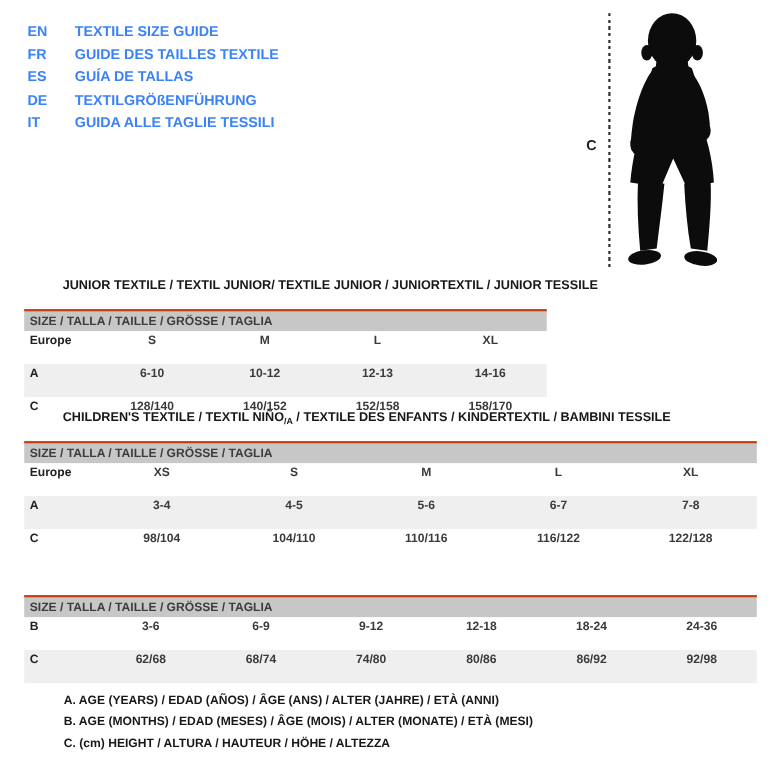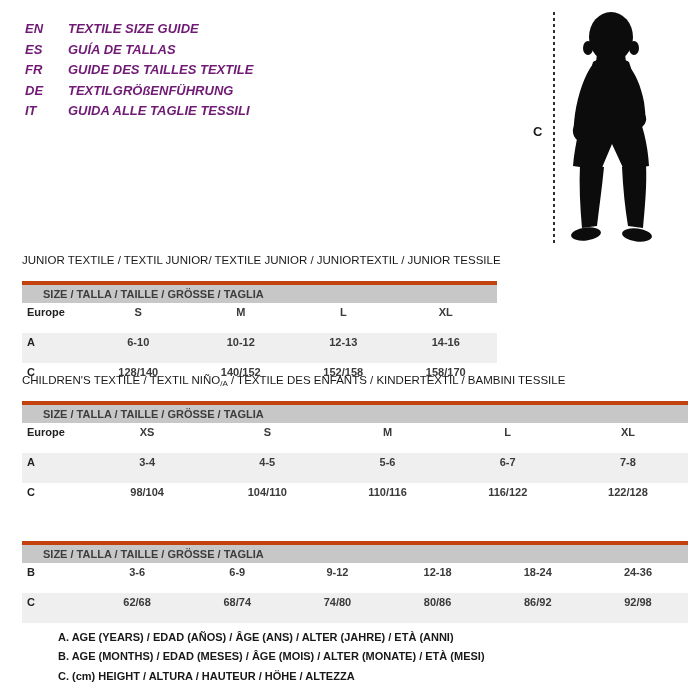--- a/index.html
+++ b/index.html
@@ -2,66 +2,66 @@
 <html><head>
 <meta charset="utf-8">
 <style>
   html,body { margin:0; padding:0; }
   body {
     width:700px; height:700px; position:relative; background:#ffffff;
     font-family:"Liberation Sans","DejaVu Sans",sans-serif;
     -webkit-font-smoothing:antialiased;
   }
   
-  .langs { position:absolute; left:25px; top:19px; font-size:13px; font-weight:700; color:#701a75;font-style:italic; }
+  .langs { position:absolute; left:25px; top:19px; font-size:13px; font-weight:700; color:#3b82f6; }
   .lang-row { display:flex; height:20.5px; line-height:20.5px; }
   .lang-code { width:43px; }
   
   .dash-line { position:absolute; left:553px; top:12px; width:2px; height:231px;
     background:repeating-linear-gradient(to bottom,#2e2e2e 0 3px,transparent 3px 6px); }
   .figure-label { position:absolute; left:533px; top:124px; font-size:13px; font-weight:700; color:#1a1a1a; }
   .silhouette { position:absolute; left:561px; top:10px; }
   
-  .section-title { position:absolute; font-size:11.5px; font-weight:400; color:#181818; line-height:14px; }
+  .section-title { position:absolute; font-size:11.5px; font-weight:700; color:#181818; line-height:14px;margin-left:35px; }
   #title-junior   { left:22px; top:253px; width:560px; }
   #title-children { left:22px; top:373px; width:640px; }
   #title-babies   { left:22px; top:488px; width:640px; line-height:19.5px; }
   .sub { font-size:8px; vertical-align:-2px; }
   
   .table { position:absolute; }
   #table-junior   { left:22px; top:281px; width:475px; }
   #table-children { left:22px; top:401px; width:666px; }
   #table-babies   { left:22px; top:541px; width:666px; }
   .tbar { height:18px; background:#c7c7c7; color:#3d3d3d; font-size:11px; font-weight:700;
-          line-height:18px; padding-left:21px; border-top:4px solid #c2410c; }
+          line-height:18px; padding-left:5px; border-top:2px solid #c2410c; }
   .trow { display:flex; height:30px; line-height:18px; font-size:11px; font-weight:700; color:#3a3a3a; }
   .table > .trow:nth-child(odd) { background:#efefef; }
   .tlabel { width:65px; padding-left:5px; color:#222222; box-sizing:border-box; }
   .tcell { flex:1; text-align:center; }
   
   .footnotes { position:absolute; left:22px; top:628px; font-size:11px; font-weight:700;
                color:#181818; line-height:19.3px;margin-left:36px; }
 </style>
 </head>
 <body>
 
 <div>
 
   <div class="langs">
     <div class="lang-row">
       <span class="lang-code">EN</span>
       <span>TEXTILE SIZE GUIDE</span>
     </div>
     <div class="lang-row">
+      <span class="lang-code">FR</span>
+      <span>GUIDE DES TAILLES TEXTILE</span>
+    </div>
+    <div class="lang-row">
       <span class="lang-code">ES</span>
       <span>GUÍA DE TALLAS</span>
-    </div>
-    <div class="lang-row">
-      <span class="lang-code">FR</span>
-      <span>GUIDE DES TAILLES TEXTILE</span>
     </div>
     <div class="lang-row">
       <span class="lang-code">DE</span>
       <span>TEXTILGRÖßENFÜHRUNG</span>
     </div>
     <div class="lang-row">
       <span class="lang-code">IT</span>
       <span>GUIDA ALLE TAGLIE TESSILI</span>
     </div>
   </div>

